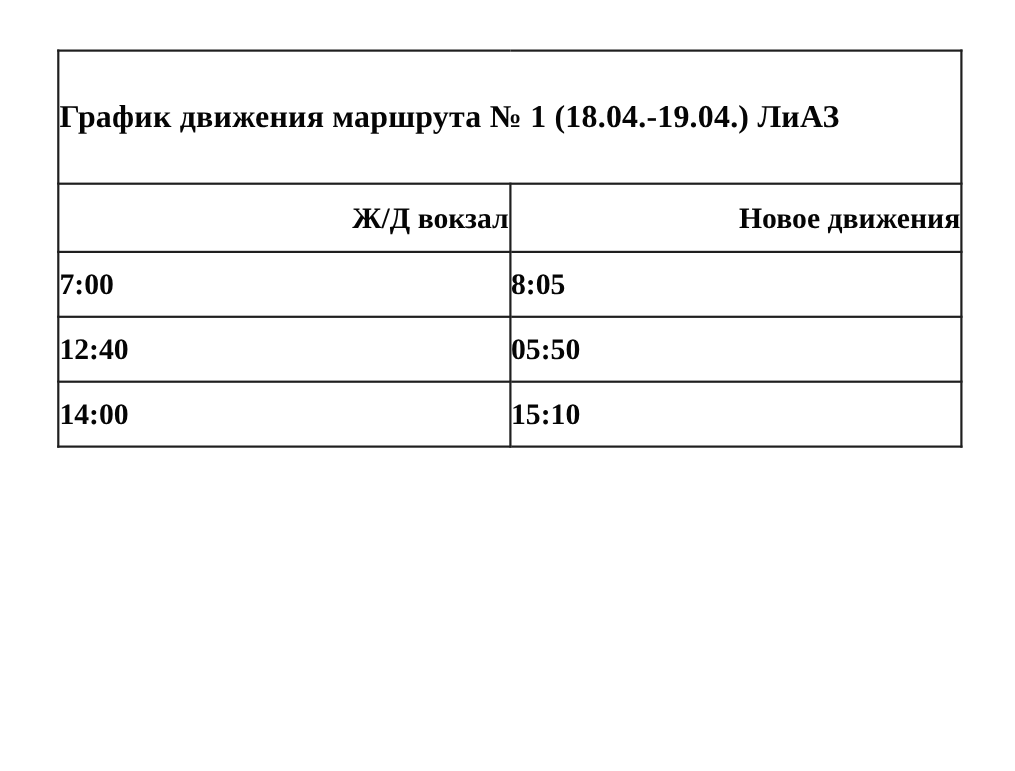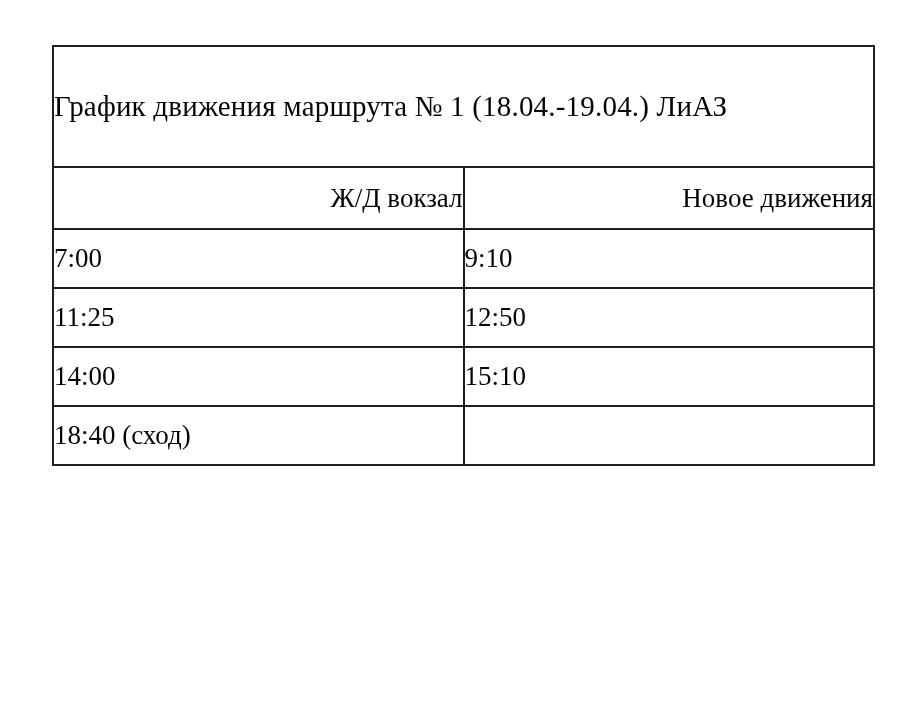--- a/index.html
+++ b/index.html
@@ -19,21 +19,21 @@
   table.schedule {
     position: absolute;
     left: 52px;
     top: 45px;
     width: 823px;
     border-collapse: collapse;
     table-layout: fixed;
   }
   table.schedule td, table.schedule th {
     border: 2px solid #1f1f1f;
-    font-weight: normal;
+    font-weight: bold;
     color: #050505;
     background: #ffffff;
     padding: 0;
   }
   td.title-cell {
     height: 119px;
     font-size: 29px;
     text-align: left;
     padding-left: 10px;
     letter-spacing: 0.2px;
@@ -63,29 +63,25 @@
     <tbody>
       <tr>
         <td class="title-cell" colspan="2">График движения маршрута № 1 (18.04.-19.04.) ЛиАЗ</td>
       </tr>
       <tr>
         <th class="col-header">Ж/Д вокзал</th>
         <th class="col-header">Новое движения</th>
       </tr>
       <tr>
         <td class="time-cell">7:00</td>
-        <td class="time-cell">9:10</td>
+        <td class="time-cell">8:05</td>
       </tr>
       <tr>
-        <td class="time-cell">11:25</td>
-        <td class="time-cell">12:50</td>
+        <td class="time-cell">12:40</td>
+        <td class="time-cell">05:50</td>
       </tr>
       <tr>
         <td class="time-cell">14:00</td>
         <td class="time-cell">15:10</td>
-      </tr>
-      <tr>
-        <td class="time-cell">18:40 (сход)</td>
-        <td class="time-cell"></td>
       </tr>
     </tbody>
   </table>
 </div>
 
 </body></html>

